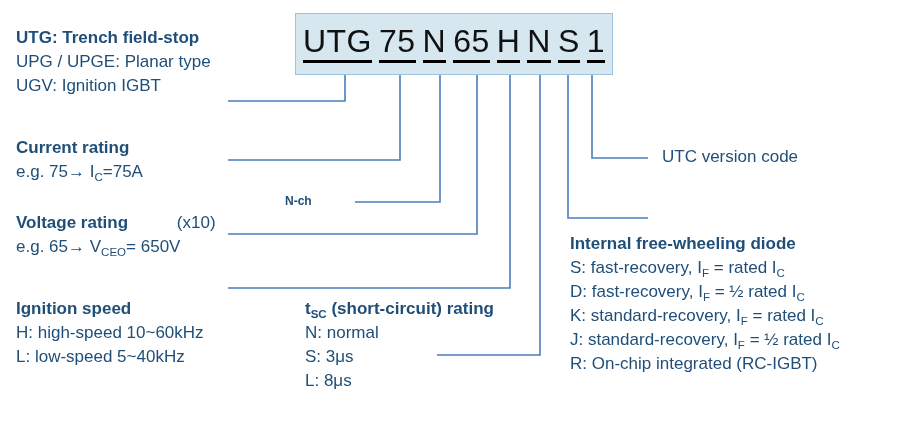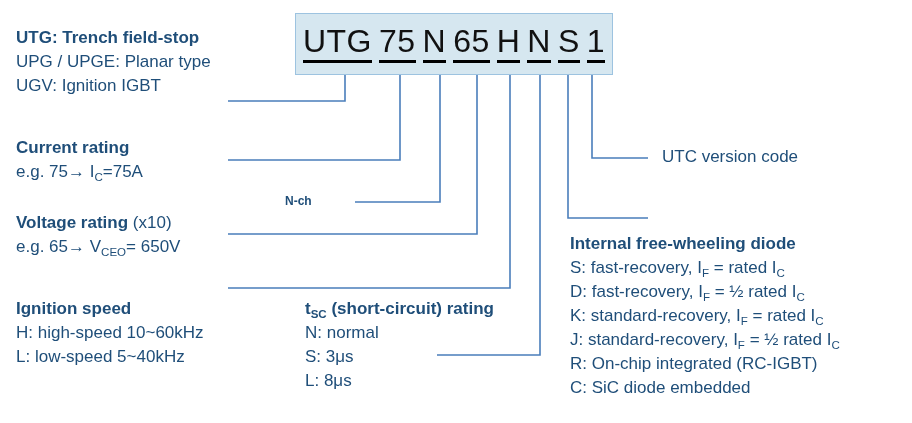--- a/index.html
+++ b/index.html
@@ -63,20 +63,21 @@
     position: absolute;
     white-space: nowrap;
   }
   .hd {
     font-weight: bold;
     font-size: 17px;
     line-height: 24px;
   }
   .hd .reg {
     font-weight: normal;
+    margin-left: 44px;
   }
   .ln {
     font-weight: normal;
     font-size: 17px;
     line-height: 24px;
   }
   .plain {
     font-weight: normal;
     font-size: 17px;
     line-height: 24px;
@@ -184,16 +185,15 @@
 
     <div class="ln"><span>S: fast-recovery, I</span><sub>F</sub><span> = rated I</span><sub>C</sub></div>
 
     <div class="ln"><span>D: fast-recovery, I</span><sub>F</sub><span> = ½ rated I</span><sub>C</sub></div>
 
     <div class="ln"><span>K: standard-recovery, I</span><sub>F</sub><span> = rated I</span><sub>C</sub></div>
 
     <div class="ln"><span>J: standard-recovery, I</span><sub>F</sub><span> = ½ rated I</span><sub>C</sub></div>
 
     <div class="ln">R: On-chip integrated (RC-IGBT)</div>
-    <div class="ln">C: SiC diode embedded</div>
   </div>
 
 </div>
 
 </body></html>

